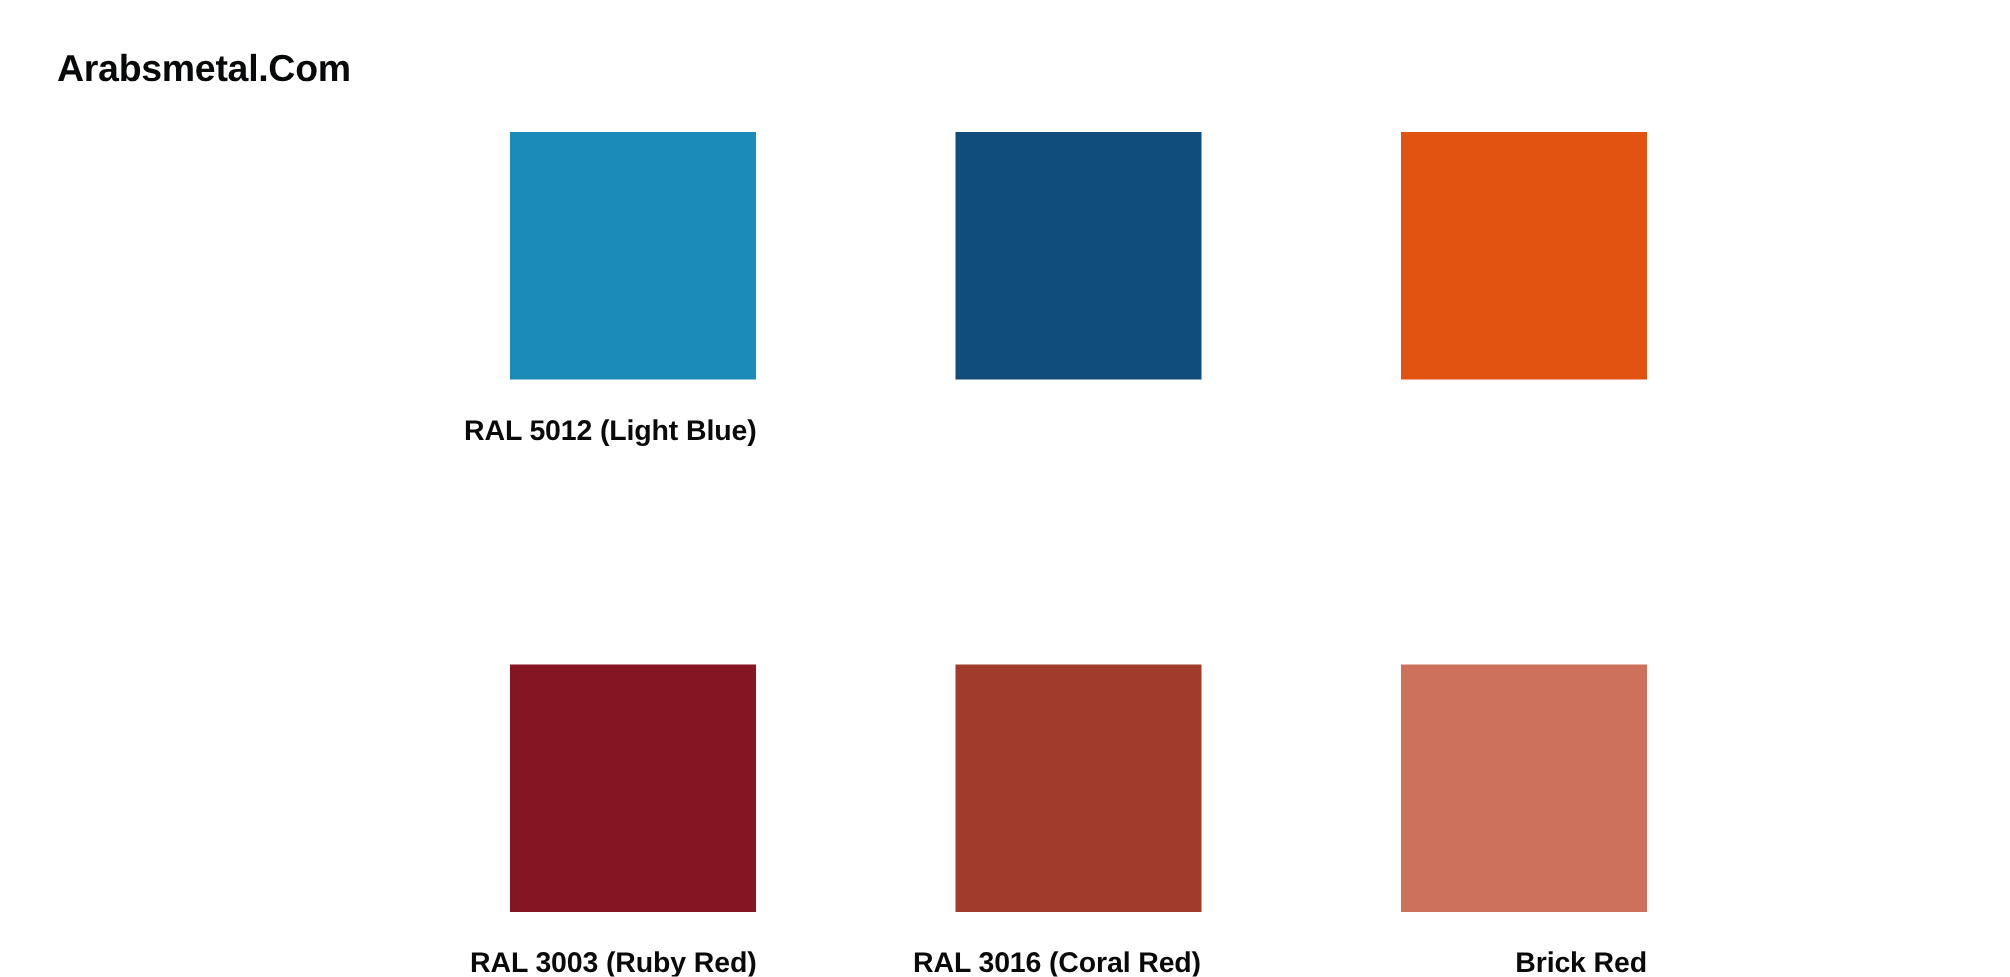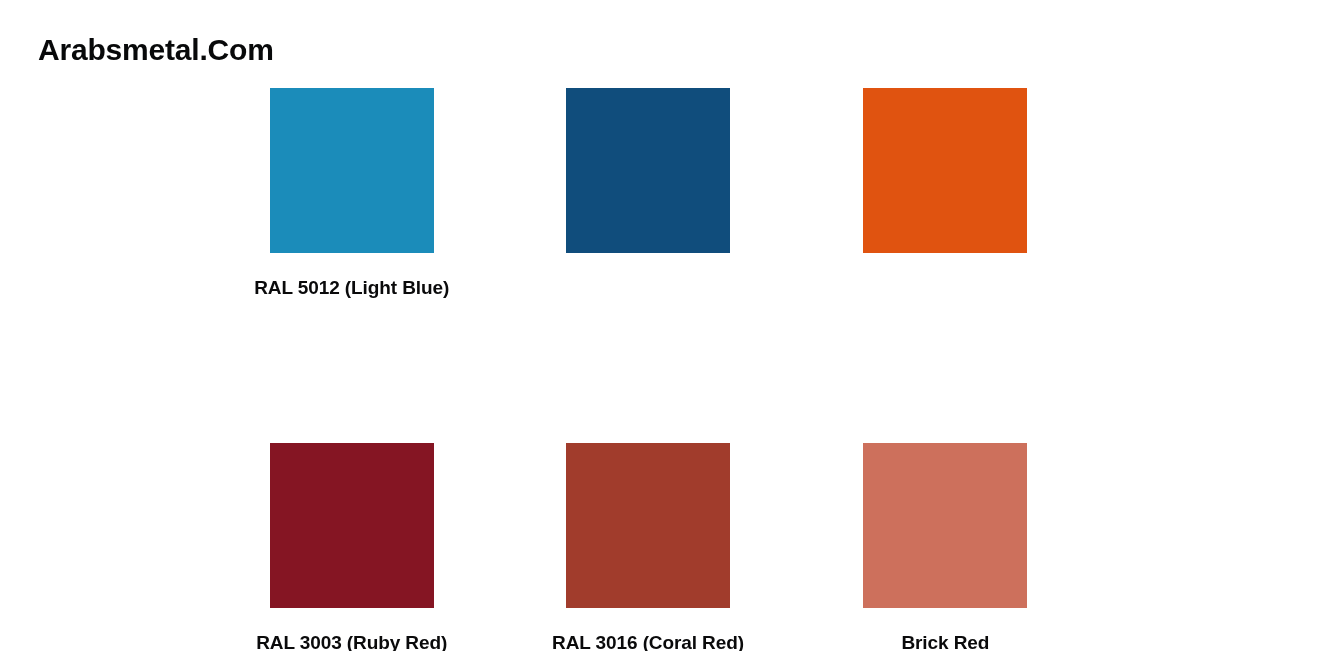--- a/index.html
+++ b/index.html
@@ -14,21 +14,21 @@
     font-family: "Liberation Sans", sans-serif;
     color: #0b0b0c;
     overflow: hidden;
     position: relative;
   }
 
   .page-title {
     position: absolute;
     left: 38px;
     top: 33px;
-    font-size: 30px;
+    font-size: 25px;
     font-weight: bold;
     letter-spacing: -0.2px;
     color: #08090a;
     line-height: 1.1;
     white-space: nowrap;
   }
 
   .swatch-grid {
     position: absolute;
     left: 212px;
@@ -37,21 +37,21 @@
     display: grid;
     grid-template-columns: repeat(3, 1fr);
     grid-template-rows: repeat(2, auto);
     row-gap: 143px;
     column-gap: 0px;
   }
 
   .swatch-cell {
     display: flex;
     flex-direction: column;
-    align-items: center;
+    align-items: flex-end;
   }
 
   .swatch-chip {
     width: 164px;
     height: 165px;
     display: block;
     border: 0;
   }
 
   .swatch-label {

